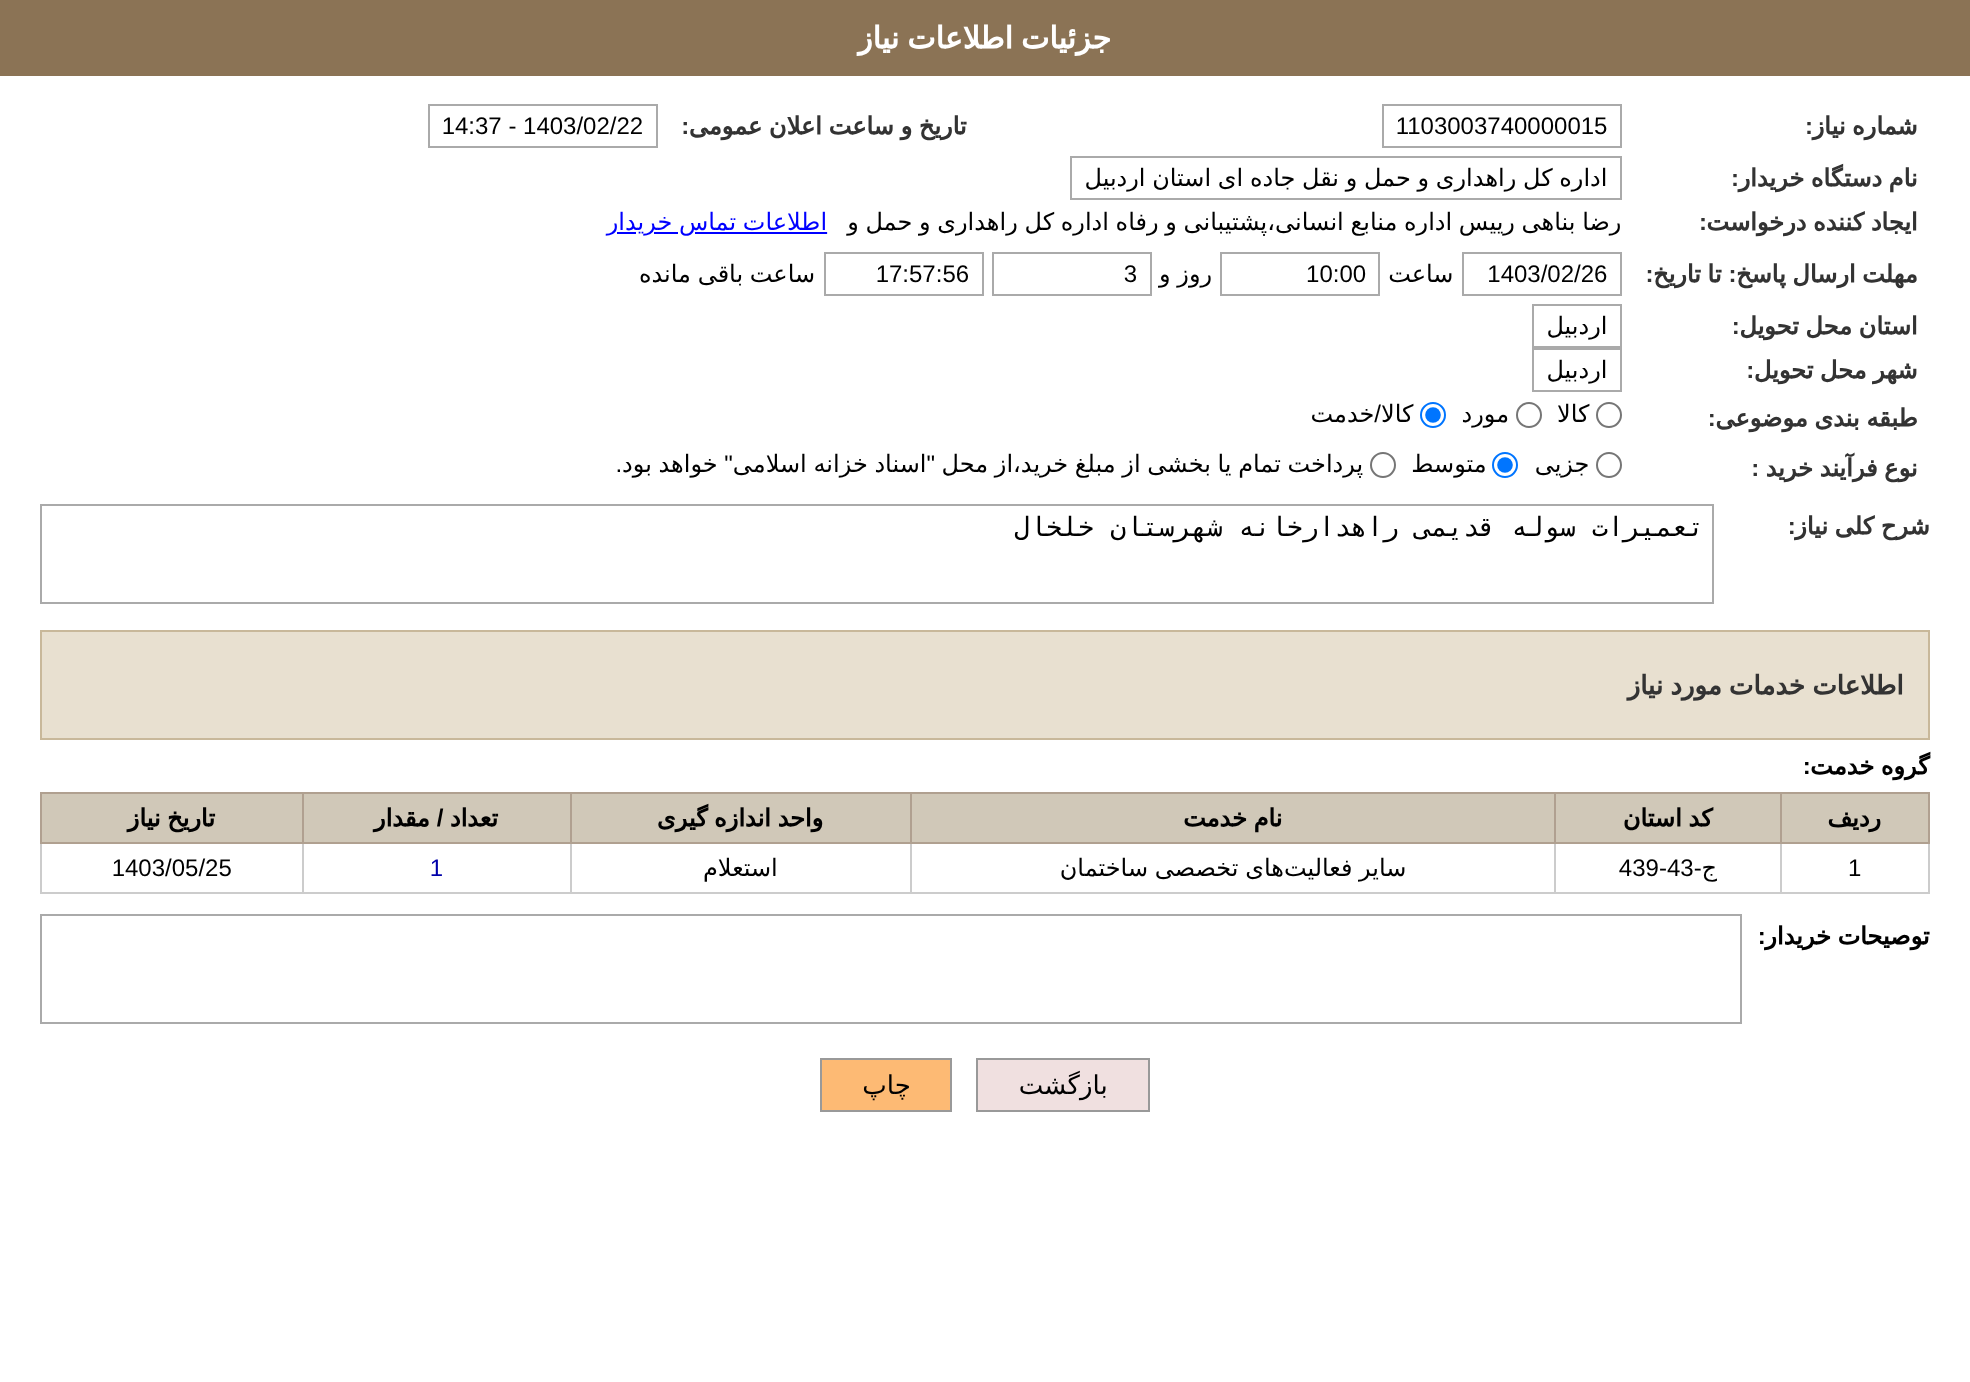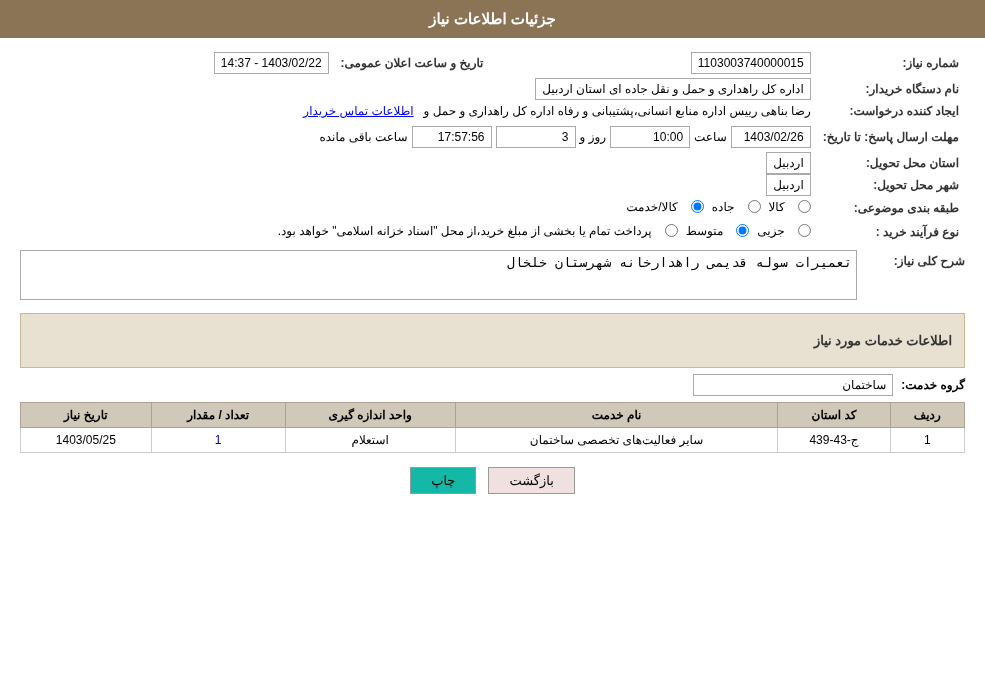--- a/index.html
+++ b/index.html
@@ -75,22 +75,22 @@
       margin: 10px 0 6px 0;
       text-align: right;
     }
     .radio-group {
       display: inline-flex;
       align-items: center;
       gap: 8px;
     }
     .radio-item {
       display: inline-flex;
-      align-items: flex-start;
-      gap: 13px;
+      align-items: flex-end;
+      gap: 3px;
     }
     .data-table {
       width: 100%;
       border-collapse: collapse;
       margin: 6px 0;
     }
     .data-table th {
       background: #d0c8b8;
       border: 1px solid #b0a090;
       padding: 5px 8px;
@@ -129,21 +129,21 @@
     }
     .btn {
       padding: 5px 20px;
       font-size: 13px;
       cursor: pointer;
       border: 1px solid #999;
       background: #f5f5f5;
       font-family: Tahoma, Arial, sans-serif;
     }
     .btn-print {
-      background: #14b8a6;
+      background: #fdba74;
     }
     .btn-back {
       background: #f0e0e0;
     }
     .relative-wrap {
       position: relative;
     }
   </style>
 </head>
 <body>
@@ -216,21 +216,21 @@
       <tr>
         <td class="label-cell">طبقه بندی موضوعی:</td>
         <td colspan="3">
           <div class="radio-group">
             <div class="radio-item">
               <input type="radio" name="category" style="">
               <label>کالا</label>
             </div>
             <div class="radio-item">
               <input type="radio" name="category" style="">
-              <label>جاده</label>
+              <label>مورد</label>
             </div>
             <div class="radio-item">
               <input type="radio" name="category" checked="" style="">
               <label>کالا/خدمت</label>
             </div>
           </div>
         </td>
       </tr>
 
       <tr>
@@ -259,21 +259,20 @@
       <div class="label-cell" style="width:100px; font-weight:bold; text-align:right; padding-top:4px;">شرح کلی نیاز:</div>
       <div class="relative-wrap" style="flex:1;">
         <textarea class="textarea-box" readonly="" style="height: 50px;">تعمیرات سوله قدیمی راهدارخانه شهرستان خلخال</textarea>
       </div>
     </div>
 
     <div class="section-header">اطلاعات خدمات مورد نیاز</div>
 
     <div style="display:flex; align-items:center; gap:8px; margin: 4px 0 6px 0;">
       <span style="font-weight:bold;">گروه خدمت:</span>
-      <span class="value-box-wide" style="width:200px;">ساختمان</span>
     </div>
 
     <table class="data-table">
       <thead>
         <tr>
           <th>ردیف</th>
           <th>کد استان</th>
           <th>نام خدمت</th>
           <th>واحد اندازه گیری</th>
           <th>تعداد / مقدار</th>
@@ -285,20 +284,26 @@
     <td>1</td>
     <td>ج-43-439</td>
     <td>سایر فعالیت‌های تخصصی ساختمان</td>
     <td>استعلام</td>
     <td style="color:#00a;">1</td>
     <td>1403/05/25</td>
   </tr>
         </tbody>
     </table>
 
+    <div style="display:flex; align-items:flex-start; gap:8px; margin: 10px 0;">
+      <div style="font-weight:bold; text-align:right; padding-top:4px; white-space:nowrap;">توصیحات خریدار:</div>
+      <div style="flex:1;">
+        <textarea class="description-textarea" readonly="" style=""></textarea>
+      </div>
+    </div>
 
     <div class="btn-row">
       <button class="btn btn-back">بازگشت</button>
       <button class="btn btn-print">چاپ</button>
     </div>
 
   </div>
 </div>
 
 </body></html>

